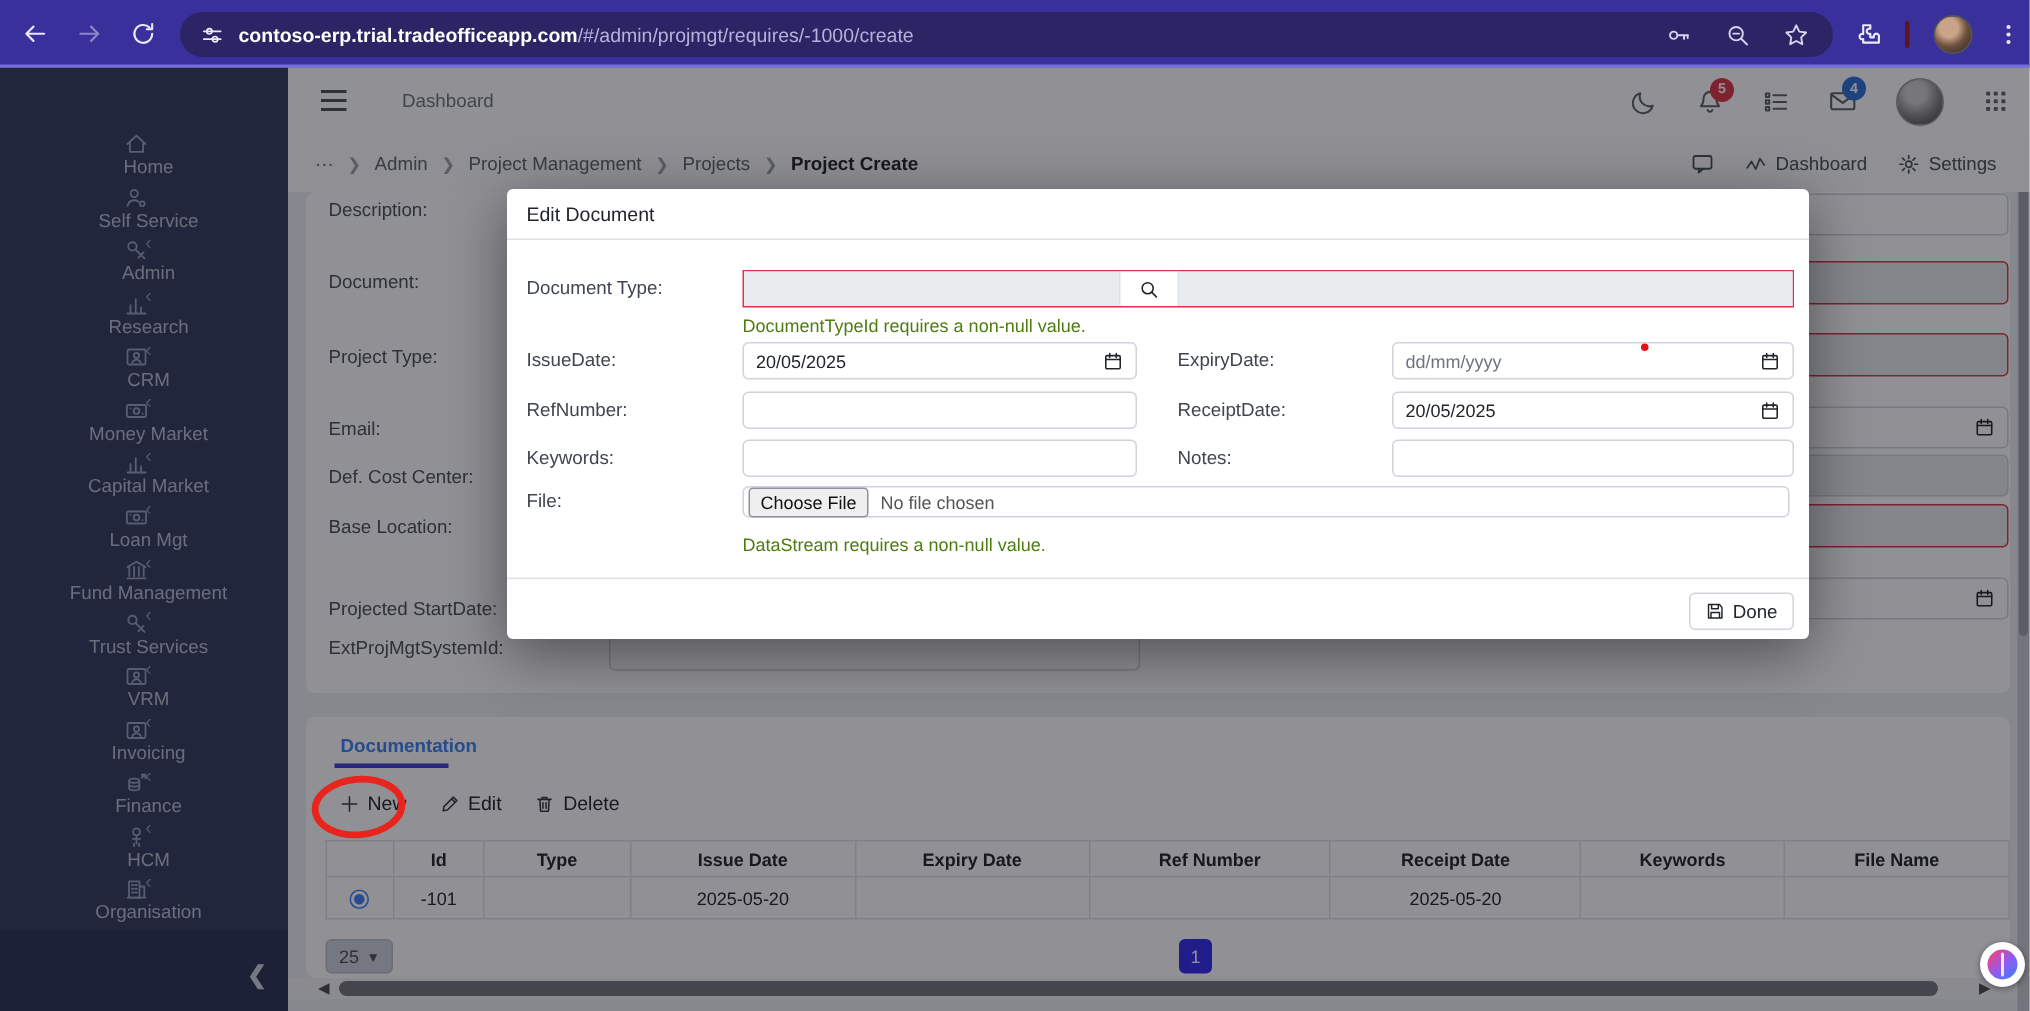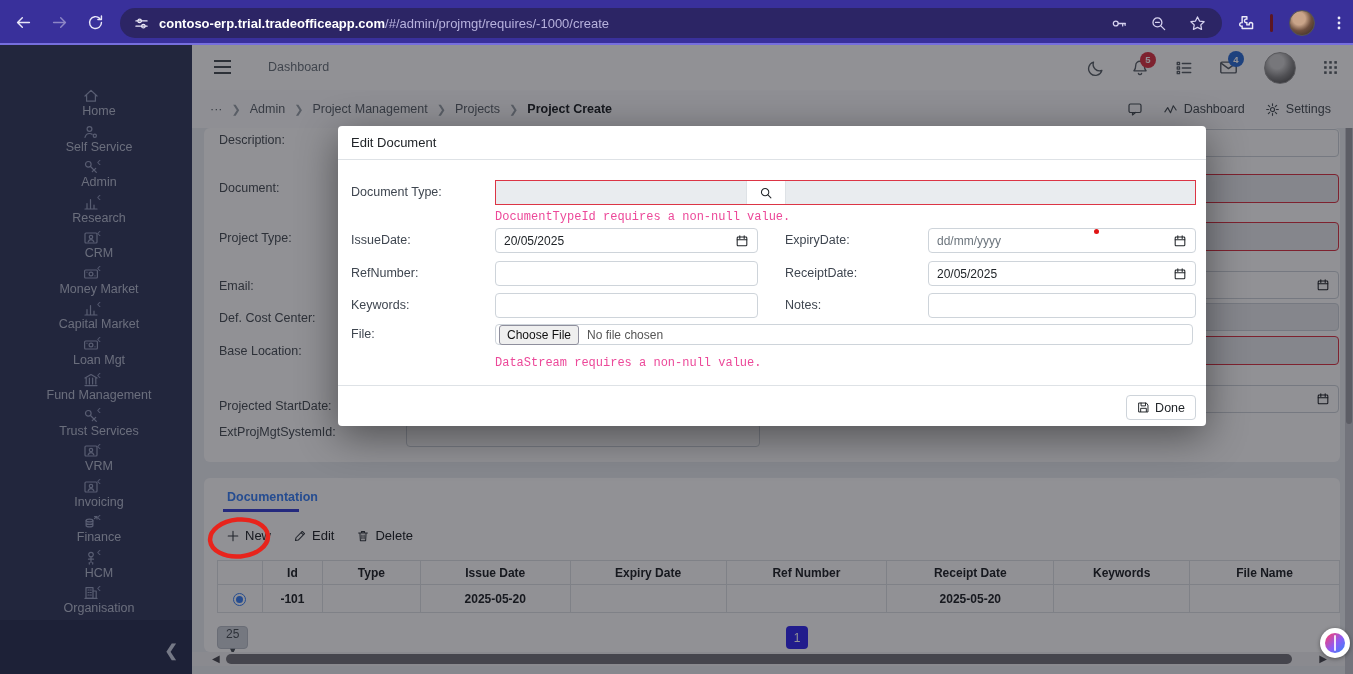--- a/index.html
+++ b/index.html
@@ -58,25 +58,25 @@
 
   
   #doc-tab { position:absolute; left:23px; top:12px; font-size:12.5px; font-weight:700; color:#3b82f6; }
   #doc-tab-line { position:absolute; left:19px; top:31px; width:76px; height:3px; background:#3a43d6; }
   .toolbar { position:absolute; left:22px; top:50px; display:flex; gap:22px; font-size:13px; color:#212529; }
   .toolbar .tbtn { display:flex; align-items:center; gap:5px; cursor:pointer; }
   .toolbar .ic { width:14px; height:14px; color:#343a40; }
   table.grid { position:absolute; left:13px; top:82px; border-collapse:collapse; table-layout:fixed; font-size:12px; color:#212529; }
   table.grid th, table.grid td { border:1px solid #dee2e6; height:24px; padding:0 8px; overflow:hidden; white-space:nowrap; }
   table.grid th { font-weight:700; text-align:center; }
-  table.grid td { height:28px; text-align:center;font-weight:bold; }
+  table.grid td { height:28px; text-align:center; }
   th.al, td.al { text-align:left; }
   .radio { display:inline-block; width:13px; height:13px; border:1.5px solid #3b82f6; border-radius:50%; position:relative; vertical-align:middle; }
   .radio::after { content:""; position:absolute; inset:2px; border-radius:50%; background:#3b82f6; }
-  #pagesize { position:absolute; left:13px; top:148px; height:23px; padding:0 8px; background:#cdd2d9; border:1px solid #b8bec7; border-radius:4px; font-size:12px; color:#495057; display:flex; align-items:center; gap:5px;flex-direction:column; }
+  #pagesize { position:absolute; left:13px; top:148px; height:23px; padding:0 8px; background:#cdd2d9; border:1px solid #b8bec7; border-radius:4px; font-size:12px; color:#495057; display:flex; align-items:center; gap:5px; }
   #pagebtn { position:absolute; left:582px; top:148px; width:22px; height:23px; background:#342bef; color:#fff; border-radius:4px; font-size:12px; display:flex; align-items:center; justify-content:center; }
 
   
   #hscroll { position:absolute; left:192px; bottom:8px; width:1153px; height:14px; background:#f3f3f5; z-index:4; }
   #hthumb { position:absolute; left:34px; top:2px; width:1066px; height:10px; border-radius:5px; background:#76767c; }
   .harrow { position:absolute; top:1px; font-size:10px; color:#4c4c52; }
   #vscroll { position:absolute; right:0; top:90px; width:8px; height:584px; background:#c9cbd1; z-index:4; }
   #vthumb { position:absolute; left:1px; top:4px; width:6px; height:330px; border-radius:3px; background:#9fa1a8; }
 
   
@@ -87,21 +87,21 @@
   .m-label.c2 { left:447px; }
   .m-field { position:absolute; height:25px; border:1px solid #ced4da; border-radius:4px; background:#fff; font-size:12px; color:#212529; }
   .m-field input { width:100%; height:100%; border:0; outline:0; background:transparent; font:inherit; color:inherit; padding:0 8px; }
   .m-field input::placeholder { color:#6c757d; }
   .m-field.withcal input { padding-right:26px; }
   #dtype-wrap { position:absolute; left:157px; top:54px; width:701px; height:25px; border:1px solid #dc3545; display:flex; }
   #dtype-wrap .seg { background:#e9ecef; }
   #dtype-wrap .seg1 { width:250px; }
   #dtype-wrap .seg2 { flex:1; }
   #dtype-search { width:40px; background:#fff; border-left:1px solid #dee2e6; border-right:1px solid #dee2e6; display:flex; align-items:center; justify-content:center; color:#212529; }
-  .m-error { position:absolute; left:157px; font-size:12px; color:#ec4899;font-family:Liberation Mono, monospace; }
+  .m-error { position:absolute; left:157px; font-size:12px; color:#4d7c0f; }
   #file-wrap { position:absolute; left:157px; top:198px; width:698px; height:21px; border:1px solid #ced4da; border-radius:4px; display:flex; align-items:center; }
   #choose-btn { margin:2px 0 2px 3px; padding:2px 7px; font-size:12px; background:#efefef; border:1px solid #8f8f9d; border-radius:3px; color:#111; }
   #no-file { margin-left:8px; font-size:12px; color:#555; }
   #modal-footer { position:absolute; left:0; top:259px; width:100%; height:41px; border-top:1px solid #dee2e6; }
   #done-btn { position:absolute; right:10px; top:9px; height:25px; padding:0 10px; border:1px solid #ced4da; border-radius:4px; background:#fff; display:flex; align-items:center; gap:5px; font-size:12.5px; color:#212529; cursor:pointer; }
   #red-dot { position:absolute; left:756px; top:103px; width:5px; height:5px; border-radius:50%; background:#e01414; z-index:60; }
 
   
   #annot-circle { position:absolute; left:206px; top:516px; width:66px; height:44px; z-index:120; }
   #assistant { position:absolute; left:1320px; top:628px; width:30px; height:30px; border-radius:50%; background:#fff; box-shadow:0 1px 4px rgba(0,0,0,.4); z-index:120; display:flex; align-items:center; justify-content:center; }

